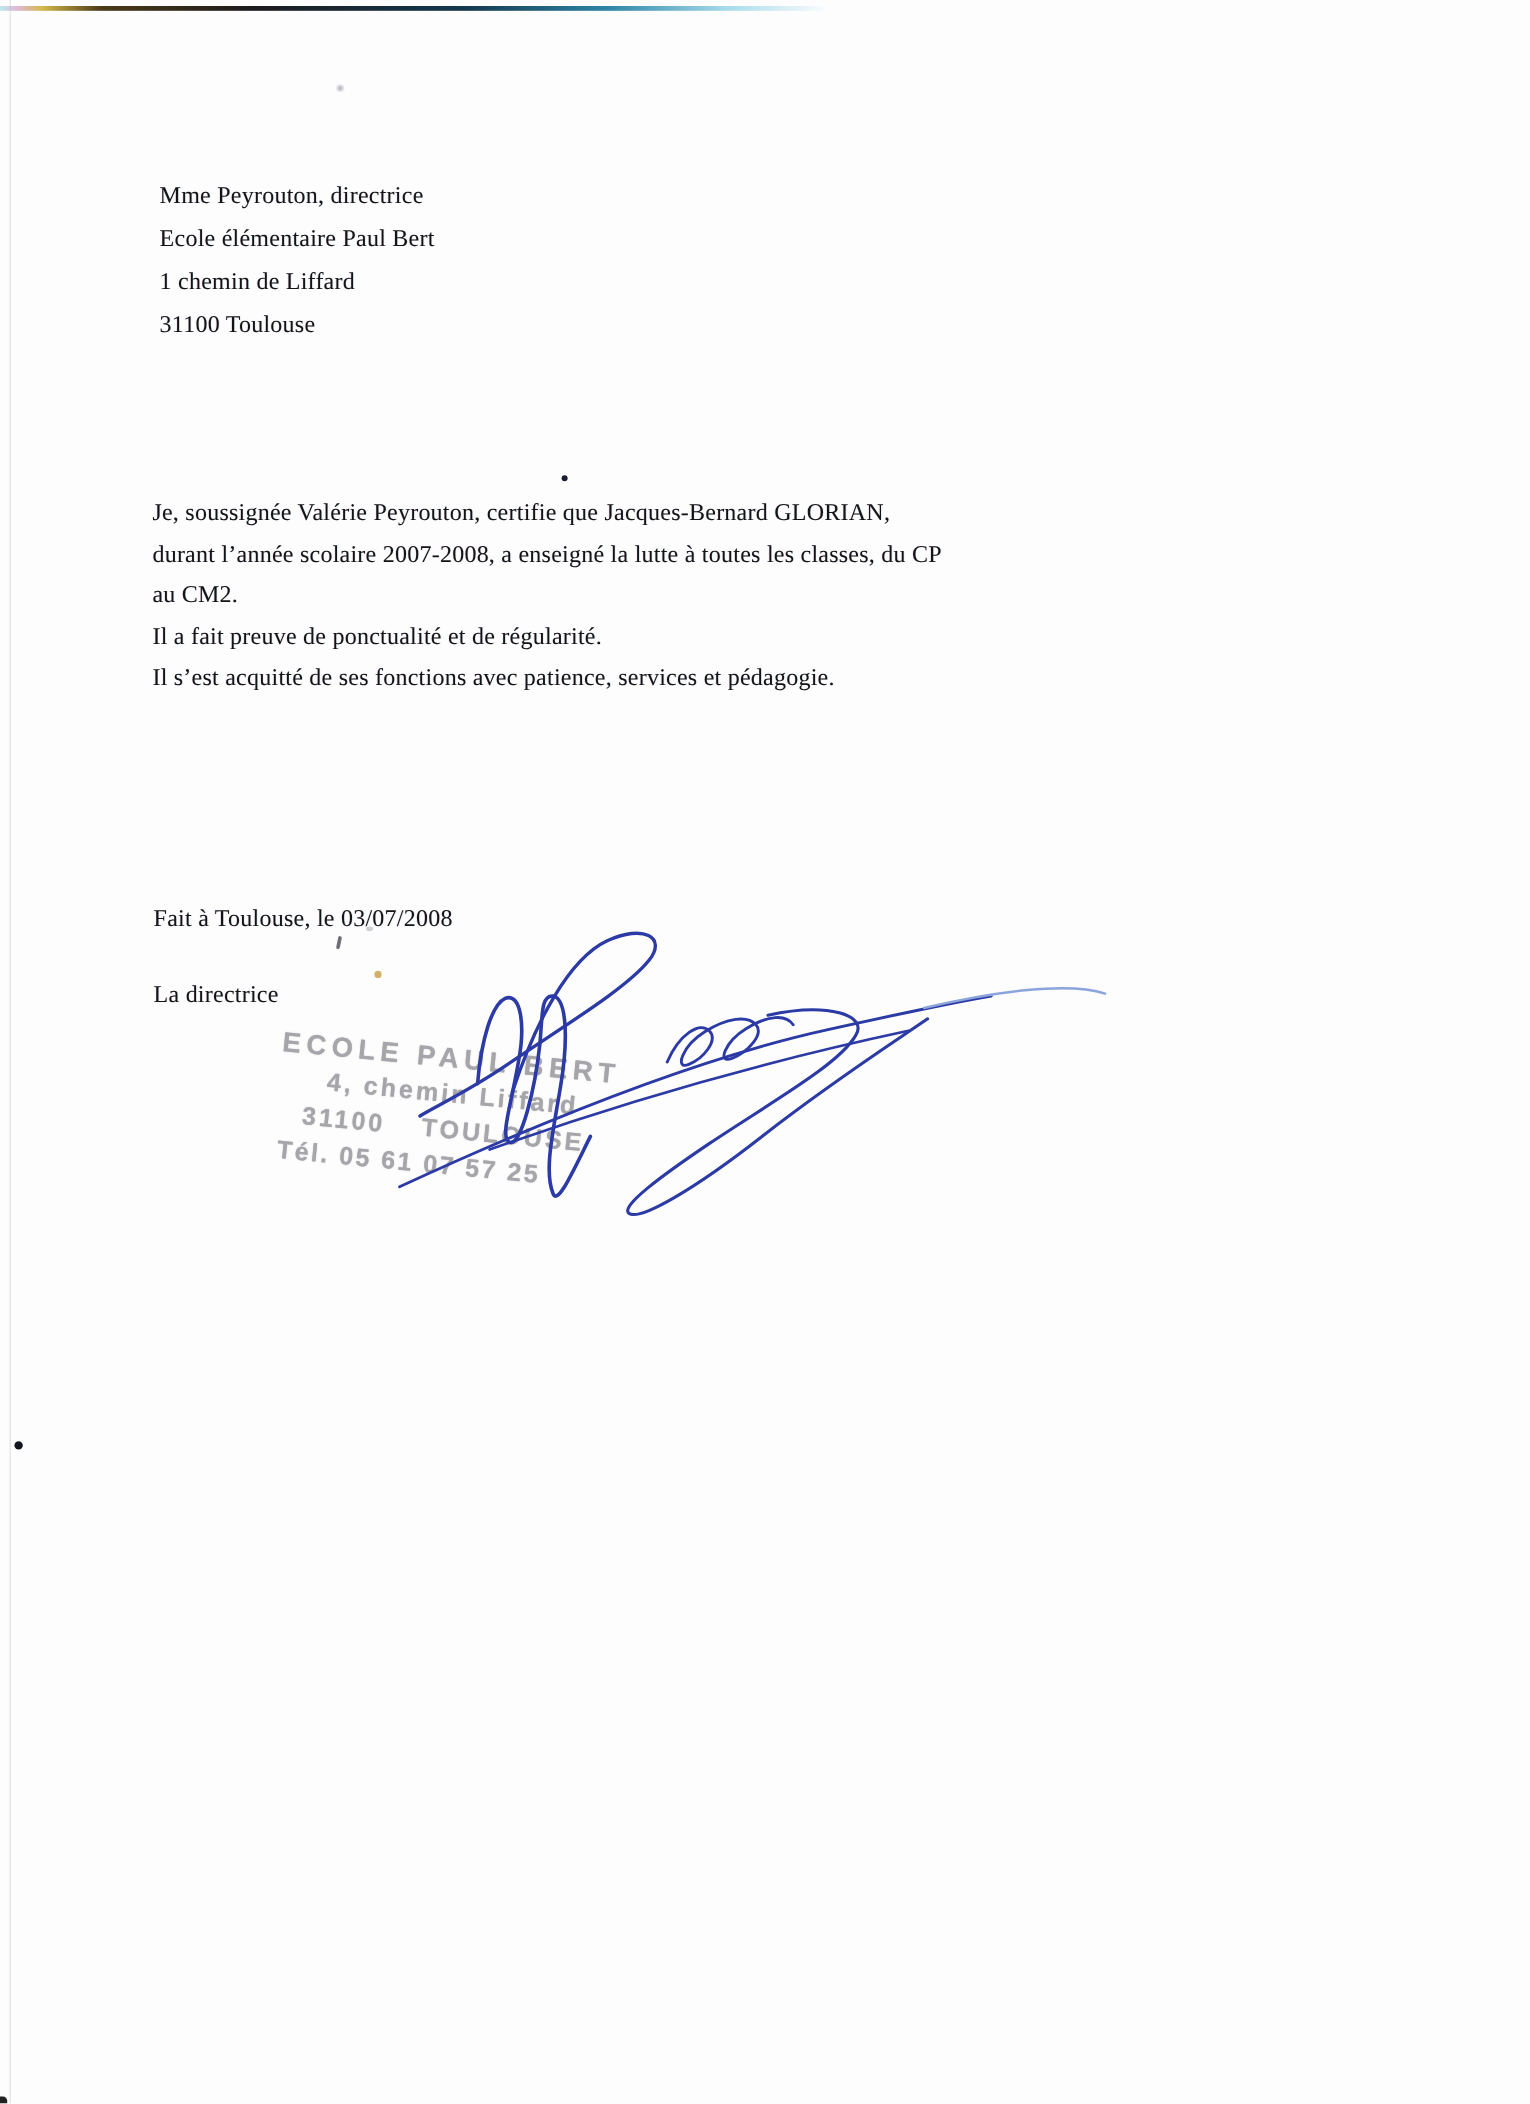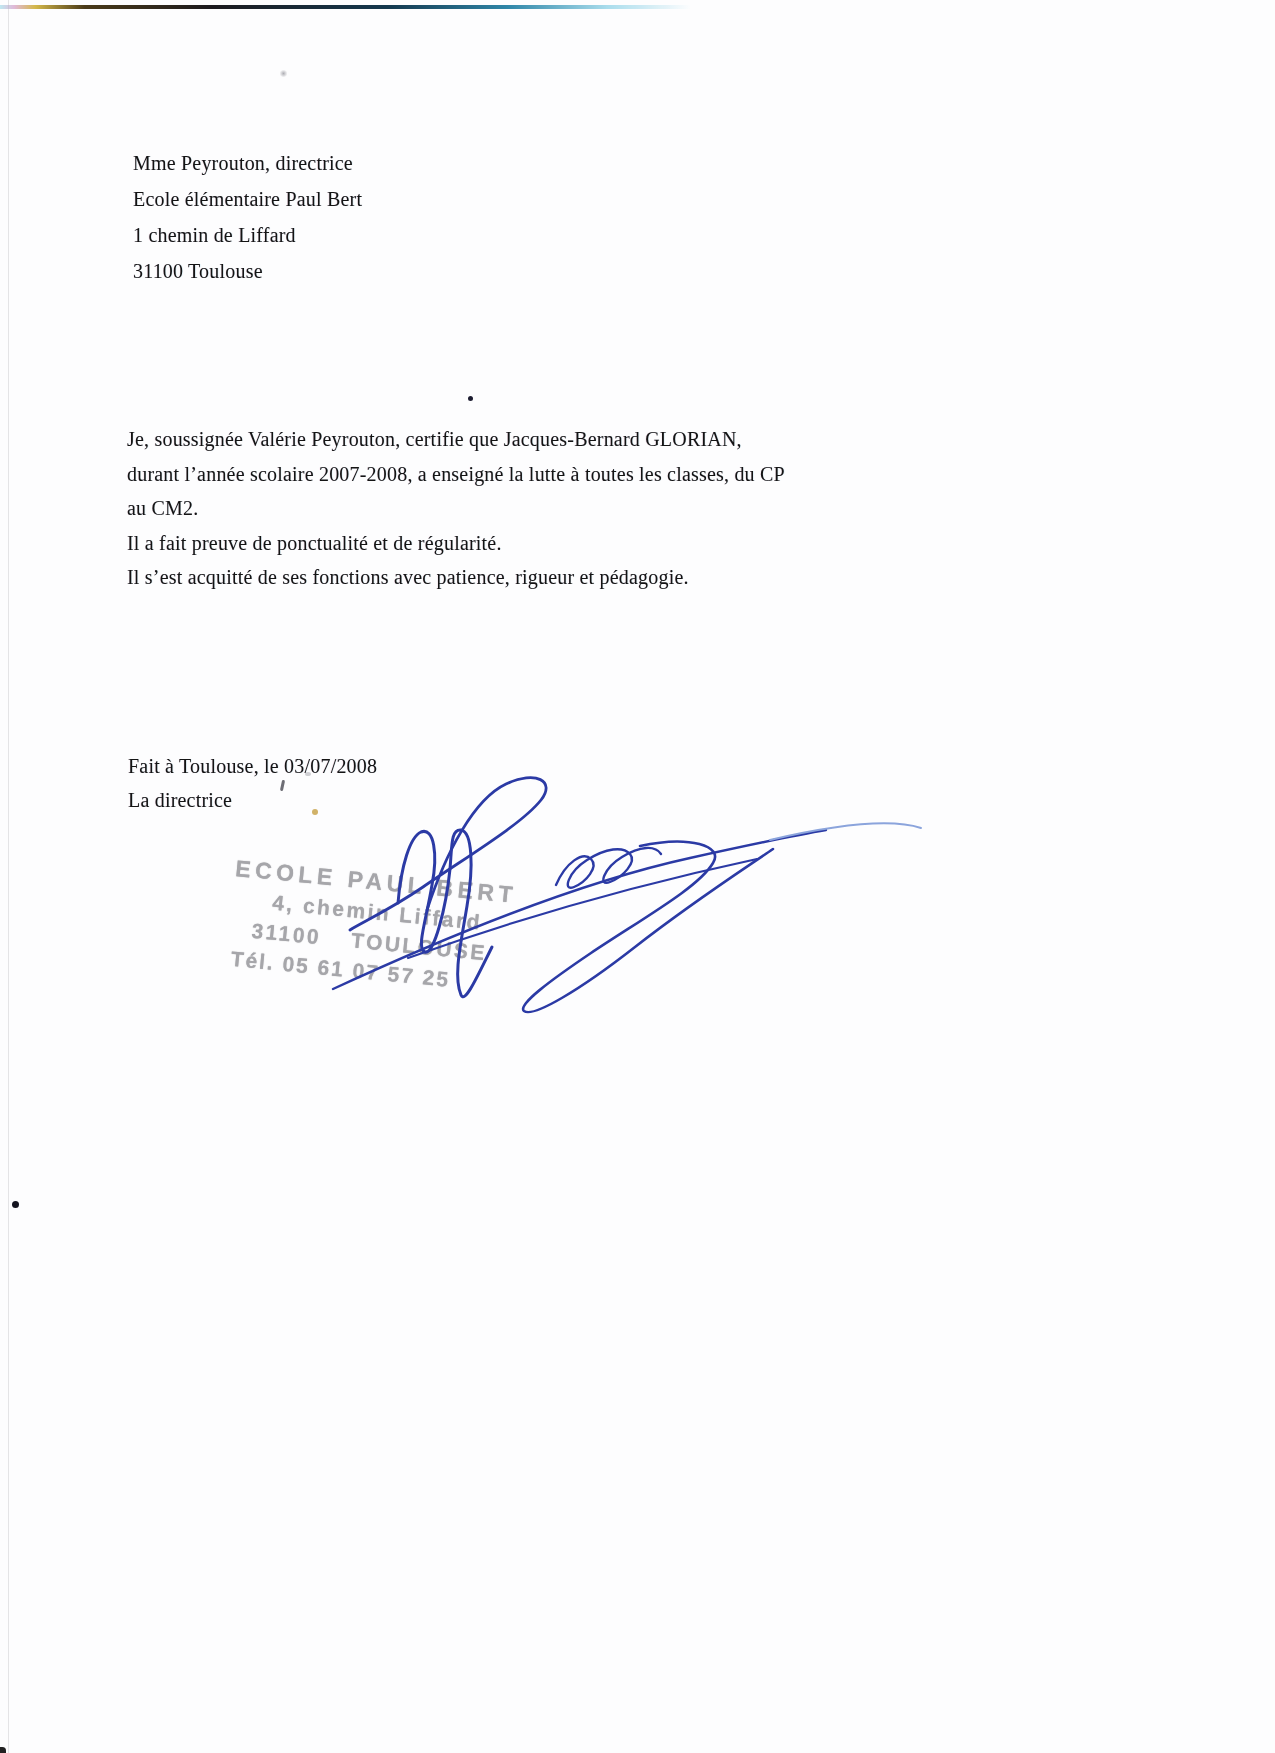--- a/index.html
+++ b/index.html
@@ -49,32 +49,31 @@
   }
   .sender-block {
     position: absolute;
     left: 133px;
     top: 145px;
   }
   .body-block {
     position: absolute;
     left: 127px;
     top: 410px;
-    margin-top: 12px;
   }
   .body-block .text-line { line-height: 34.5px; }
   .date-line {
     position: absolute;
     left: 128px;
     top: 748px;
   }
   .signoff-line {
     position: absolute;
     left: 128px;
-    top: 782px;
+    top: 811px;
   }
   
   .stamp {
     position: absolute;
     left: 237px;
     top: 853px;
     transform: rotate(5.5deg);
     transform-origin: 0 0;
     font-family: "Liberation Sans", "DejaVu Sans", sans-serif;
     color: #8e8e93;
@@ -148,21 +147,21 @@
     <div class="text-line">Ecole élémentaire Paul Bert</div>
     <div class="text-line">1 chemin de Liffard</div>
     <div class="text-line">31100 Toulouse</div>
   </div>
 
   <div class="body-block">
     <div class="text-line">Je, soussignée Valérie Peyrouton, certifie que Jacques-Bernard GLORIAN,</div>
     <div class="text-line">durant l’année scolaire 2007-2008, a enseigné la lutte à toutes les classes, du CP</div>
     <div class="text-line">au CM2.</div>
     <div class="text-line">Il a fait preuve de ponctualité et de régularité.</div>
-    <div class="text-line">Il s’est acquitté de ses fonctions avec patience, rigueur et pédagogie.</div>
+    <div class="text-line">Il s’est acquitté de ses fonctions avec patience, services et pédagogie.</div>
   </div>
 
   <div class="date-line text-line">Fait à Toulouse, le 03/07/2008</div>
 
   <div class="signoff-line text-line">La directrice</div>
 
   <div class="stamp">
     <div class="stamp-l1">ECOLE PAUL BERT</div>
     <div class="stamp-l2">4, chemin Liffard</div>
     <div class="stamp-l3">31100 TOULOUSE</div>

